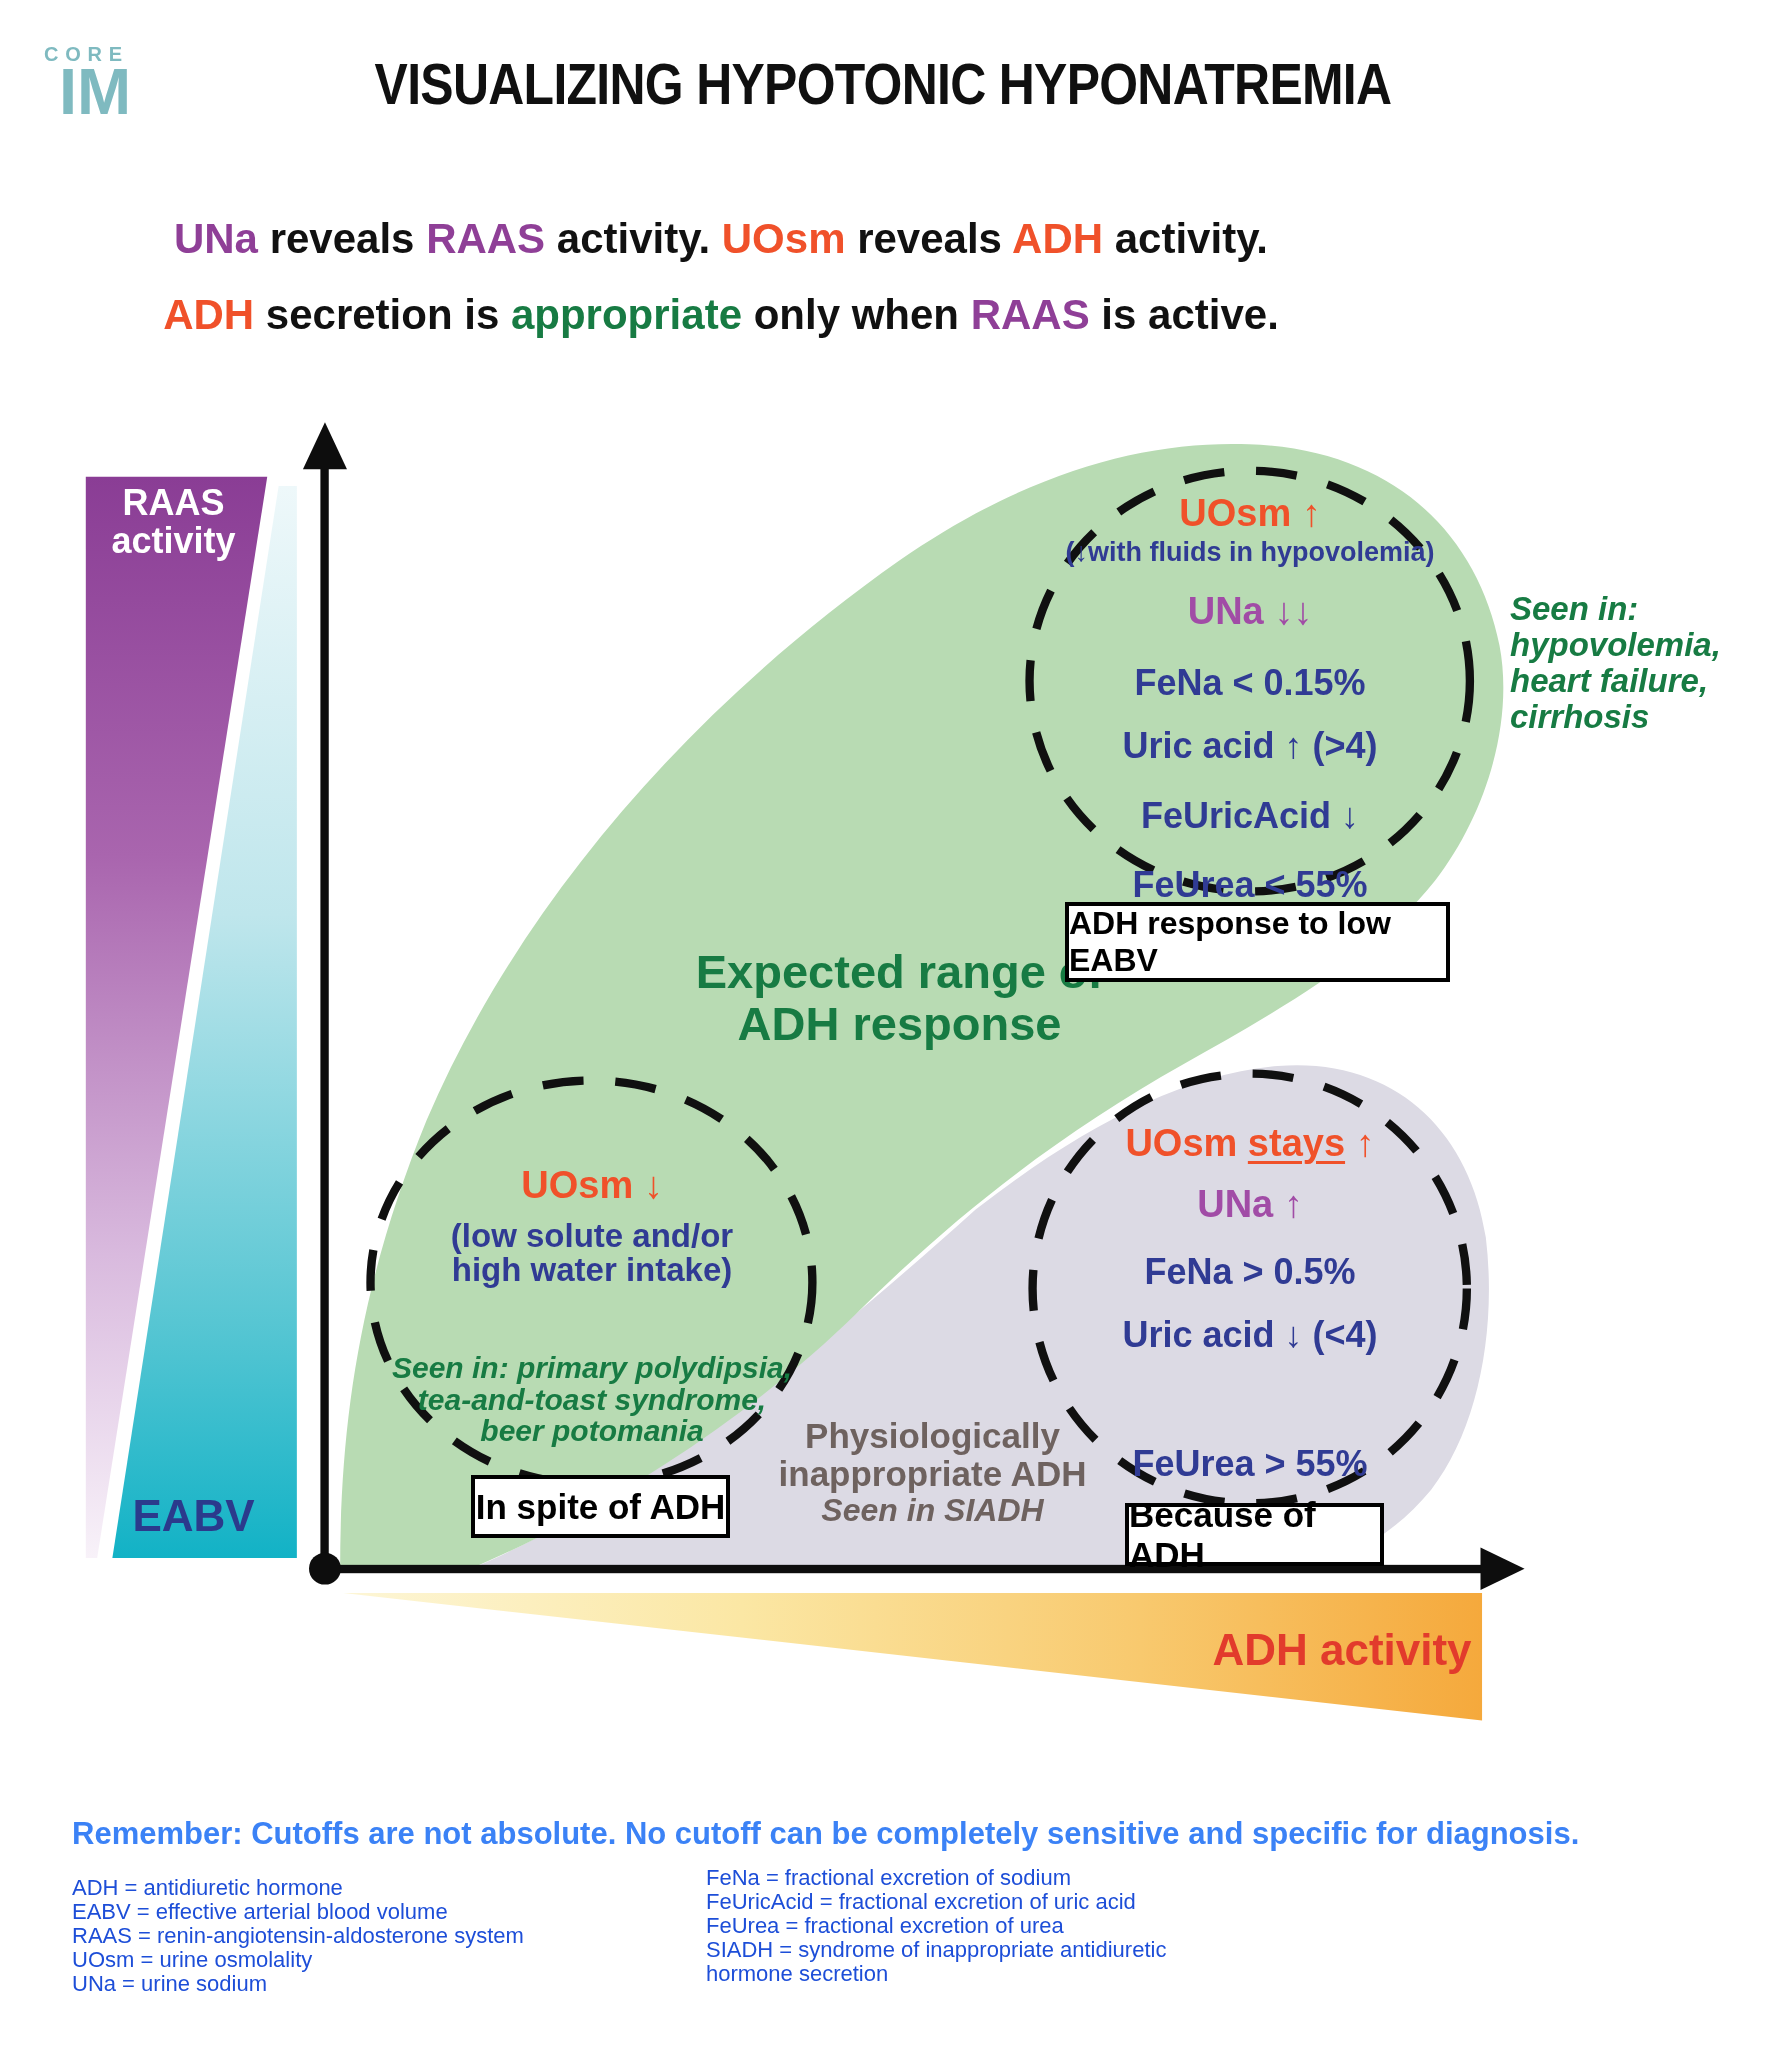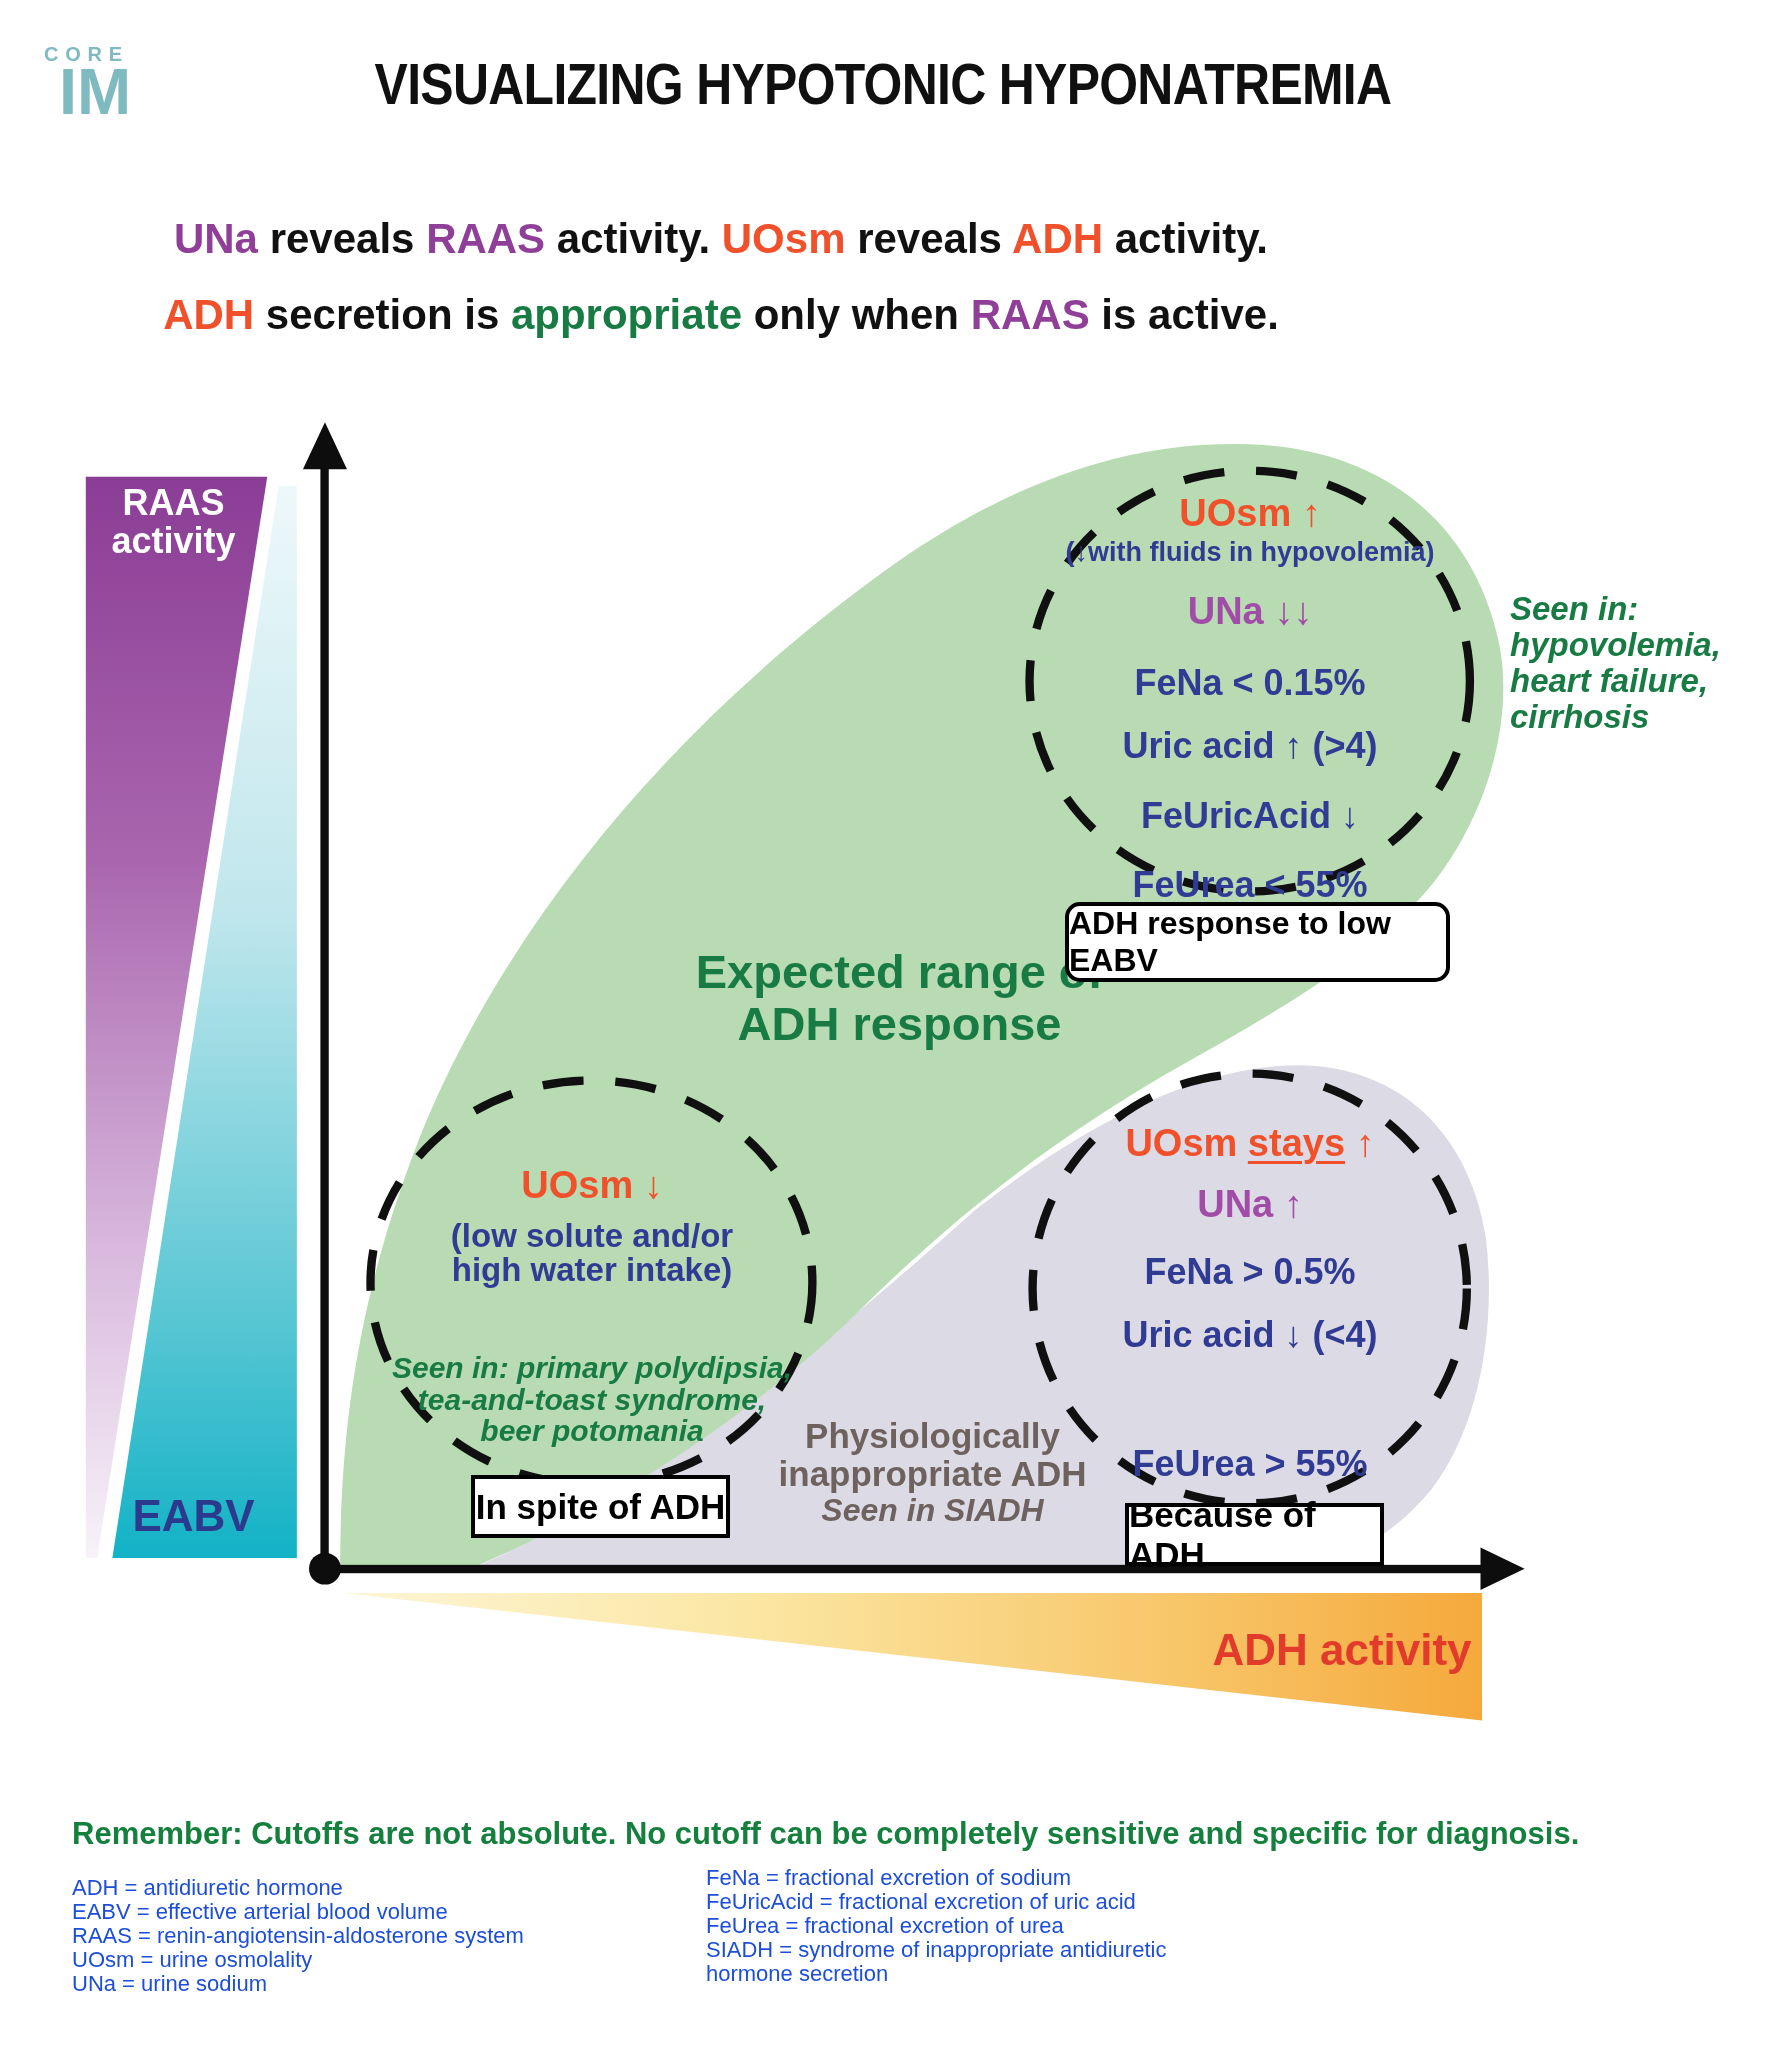--- a/index.html
+++ b/index.html
@@ -30,21 +30,21 @@
   .expected{left:596px;top:946px;width:607px;text-align:center;color:#177b43;
             font-size:47px;font-weight:800;line-height:1.1;}
   .physio{left:773px;top:1417px;width:319px;text-align:center;color:#6e625f;line-height:1.08;}
   .physio .b{font-size:35px;font-weight:800;}
   .physio .i{font-size:32px;font-weight:600;font-style:italic;}
   .seenright{left:1510px;top:591px;width:251px;color:#177b43;font-size:33px;
              font-weight:600;font-style:italic;line-height:1.09;}
   .labelbox{position:absolute;background:#fff;border:4.6px solid #000;display:flex;
             align-items:center;justify-content:center;color:#000;font-weight:800;}
   .underl{text-decoration:underline;text-decoration-thickness:3px;text-underline-offset:4.6px;}
-  .remember{left:72px;top:1816px;width:1655px;font-size:31px;font-weight:800;color:#15803d;}
+  .remember{left:72px;top:1816px;width:1655px;font-size:31px;font-weight:800;color:#3b82f6;}
   .abbr{font-size:22px;line-height:24px;color:#1d4ed8;font-weight:500;}
   .abbr div{white-space:nowrap;}
   .col1{left:72px;top:1876px;} .col2{left:706px;top:1866px;}
 </style>
 </head>
 <body>
 
 <div class="page">
 
   <svg width="1766" height="2066" viewBox="0 0 2326 2721">
@@ -132,21 +132,21 @@
     <div class="i">Seen in SIADH</div>
   </div>
 
   <div class="abs cline c1 f50 orange" style="top:494px;">UOsm ↑</div>
   <div class="abs cline c1 f36 navy" style="top:538px;">(↓with fluids in hypovolemia)</div>
   <div class="abs cline c1 f50 lilac" style="top:592px;">UNa ↓↓</div>
   <div class="abs cline c1 f48 navy" style="top:664px;">FeNa &lt; 0.15%</div>
   <div class="abs cline c1 f48 navy" style="top:727px;">Uric acid ↑ (&gt;4)</div>
   <div class="abs cline c1 f48 navy" style="top:797px;">FeUricAcid ↓</div>
   <div class="abs cline c1 f48 navy" style="top:866px;">FeUrea &lt; 55%</div>
-  <div class="labelbox" style="left:1065px;top:902px;width:377px;height:72px;font-size:32px;border-radius:15px;">ADH response to low EABV</div>
+  <div class="labelbox" style="left:1065px;top:902px;width:377px;height:72px;font-size:32px;">ADH response to low EABV</div>
   <div class="abs seenright">
     <div>Seen in:</div>
     <div>hypovolemia,</div>
     <div>heart failure,</div>
     <div>cirrhosis</div>
   </div>
 
   <div class="abs cline c2 f50 orange" style="top:1166px;">UOsm ↓</div>
   <div class="abs cline c2 f44 navy" style="top:1219px;">(low solute and/or</div>
   <div class="abs cline c2 f44 navy" style="top:1253px;">high water intake)</div>

